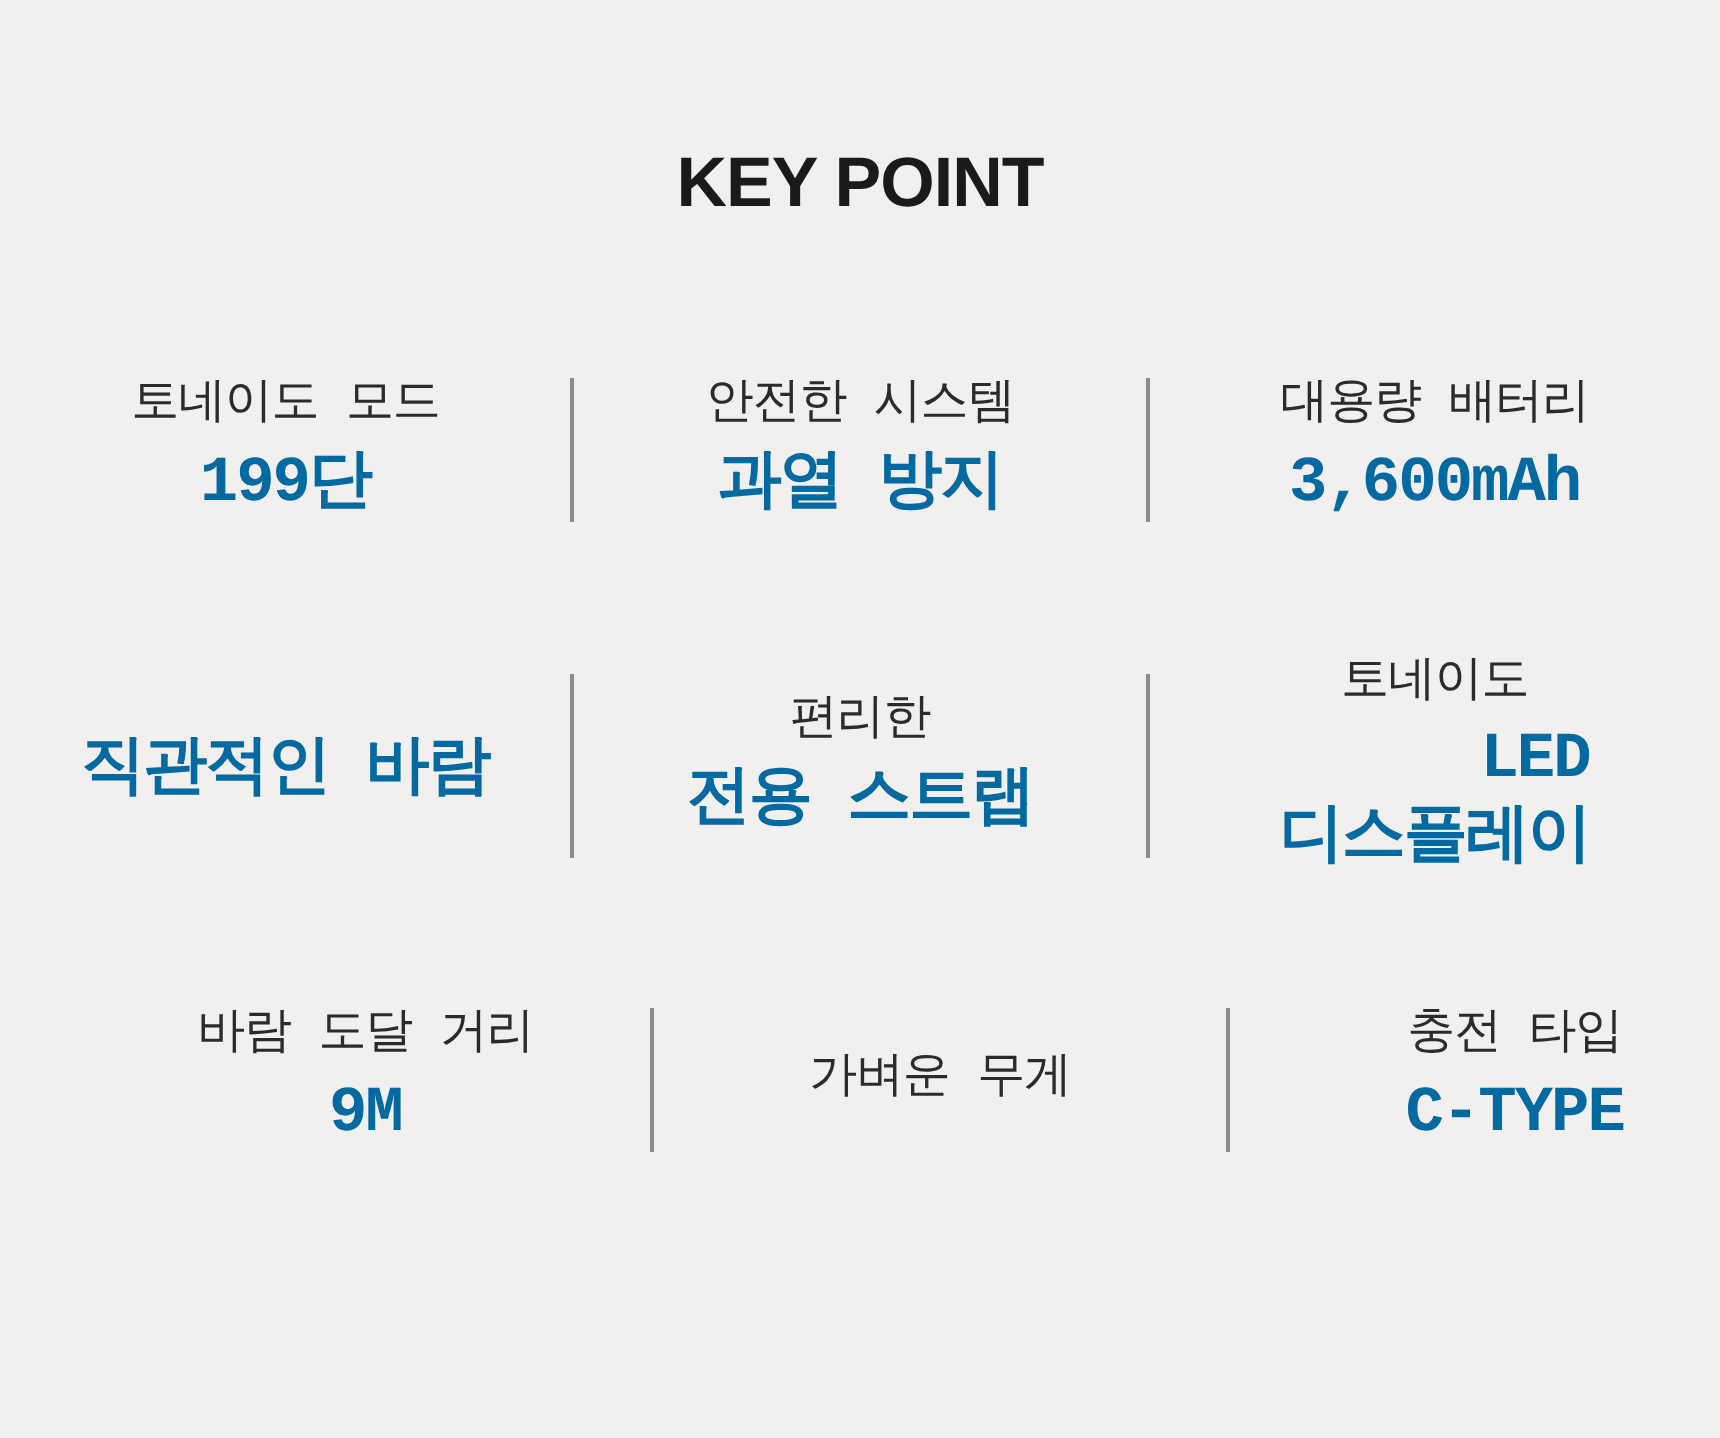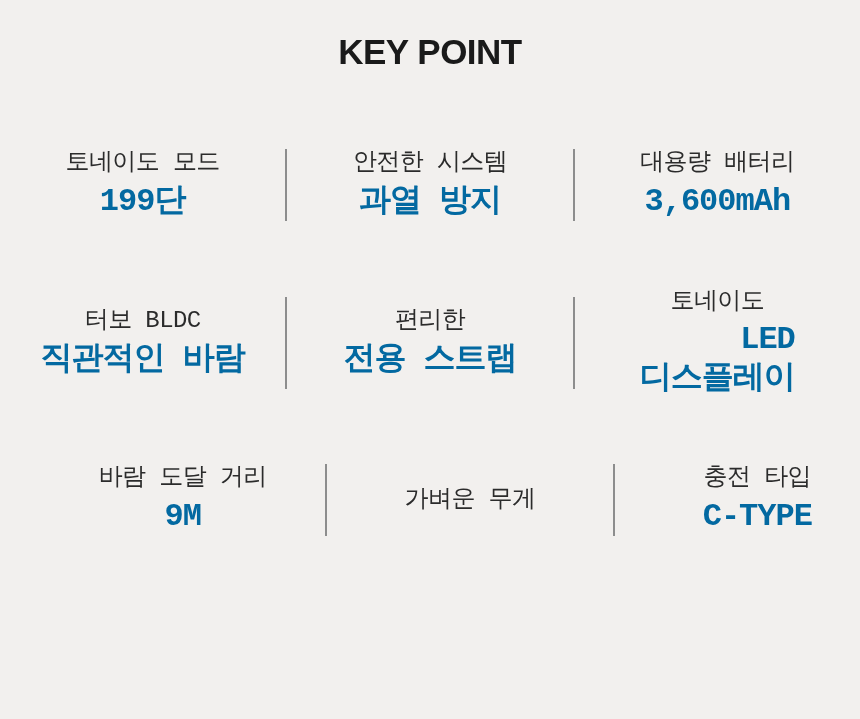--- a/index.html
+++ b/index.html
@@ -20,21 +20,21 @@
     position: relative;
     box-sizing: border-box;
     padding: 0;
   }
   .title {
     text-align: center;
     font-size: 35px;
     font-weight: bold;
     letter-spacing: -0.5px;
     color: #1a1a1a;
-    padding-top: 34px;
+    padding-top: 74px;
     line-height: 1;
   }
   .grid {
     margin-top: 46px;
   }
   .row {
     display: flex;
     align-items: center;
     justify-content: center;
     width: 860px;
@@ -106,21 +106,20 @@
       </div>
       <div class="divider"></div>
       <div class="cell">
         <div class="label">대용량 배터리</div>
         <div class="value">3,600mAh</div>
       </div>
     </div>
 
     <div class="row row-2">
       <div class="cell">
-        <div class="label">터보 BLDC</div>
         <div class="value">직관적인 바람</div>
       </div>
       <div class="divider tall"></div>
       <div class="cell">
         <div class="label">편리한</div>
         <div class="value">전용 스트랩</div>
       </div>
       <div class="divider tall"></div>
       <div class="cell">
         <div class="label">토네이도</div>

